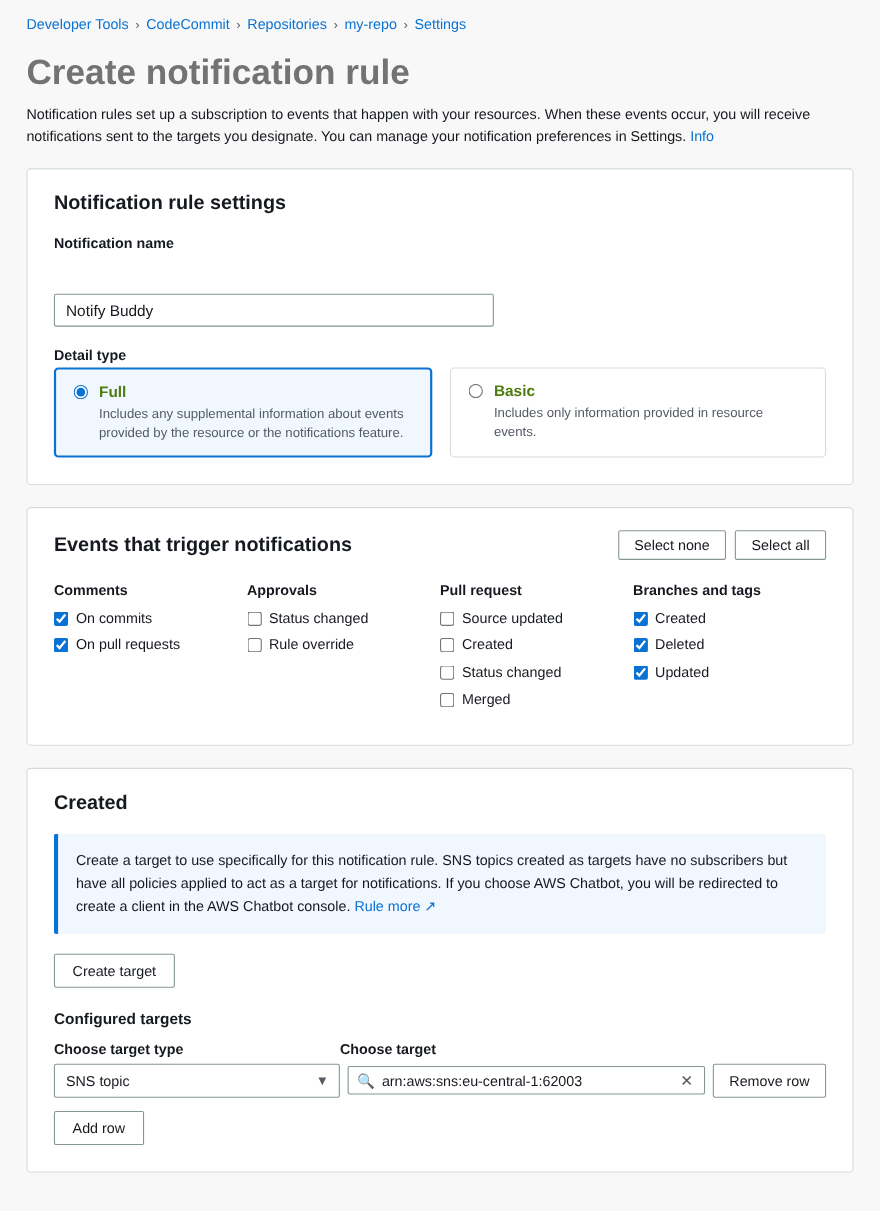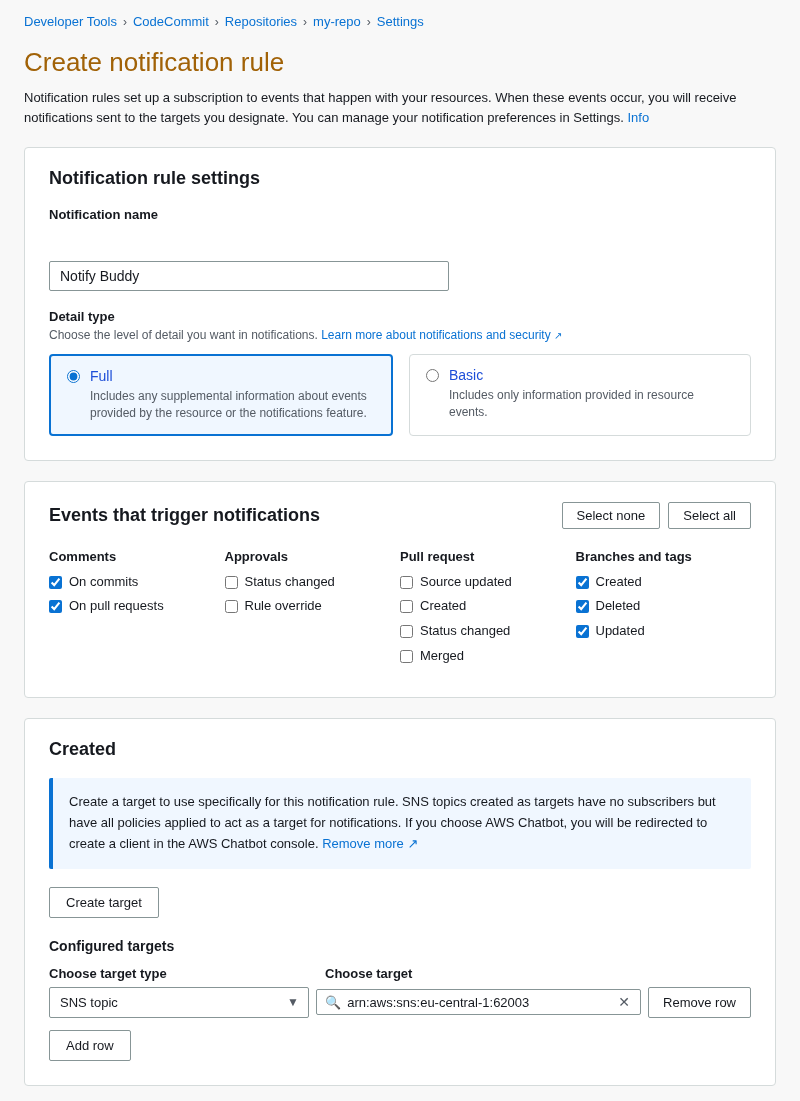--- a/index.html
+++ b/index.html
@@ -16,24 +16,24 @@
       gap: 6px;
       padding: 14px 24px 10px;
       font-size: 13px;
       color: #0972d3;
     }
     .breadcrumb span { color: #545b64; font-size: 12px; }
     .breadcrumb a { color: #0972d3; text-decoration: none; }
     .breadcrumb-sep { color: #879596; font-size: 12px; }
 
     .page-title {
-      font-size: 26px;
-      font-weight: 400;
+      font-size: 32px;
+      font-weight: 700;
       padding: 8px 24px 10px;
-      color: #a16207;
+      color: #737373;
     }
     .page-desc {
       padding: 0 24px 20px;
       font-size: 13px;
       color: #16191f;
       line-height: 1.5;
     }
     .page-desc a { color: #0972d3; text-decoration: none; }
 
     .main-content {
@@ -106,22 +106,22 @@
       border: 2px solid #0972d3;
       background: #f0f7ff;
     }
     .radio-option input[type="radio"] {
       margin-top: 2px;
       accent-color: #0972d3;
       cursor: pointer;
     }
     .radio-option-content .radio-option-title {
       font-size: 14px;
-      font-weight: 400;
-      color: #1d4ed8;
+      font-weight: 700;
+      color: #4d7c0f;
       margin-bottom: 4px;
     }
     .radio-option-content .radio-option-desc {
       font-size: 12px;
       color: #545b64;
       line-height: 1.4;
     }
 
     
     .events-header {
@@ -195,21 +195,20 @@
     }
 
     .configured-targets-title {
       font-size: 14px;
       font-weight: 700;
       color: #16191f;
       margin-bottom: 12px;
     }
     .target-row-labels {
       display: flex;
-      gap: 16px;
       margin-bottom: 6px;
       align-items: center;
     }
     .target-col-label {
       font-size: 13px;
       font-weight: 700;
       color: #16191f;
     }
     .target-type-col { width: 260px; }
     .target-value-col { flex: 1; }
@@ -328,24 +327,20 @@
 <div class="main-content">
 
   <div class="section-card">
     <div class="section-title">Notification rule settings</div>
 
     <div class="field-label">Notification name</div>
     <input class="text-input" type="text" value="Notify Buddy" style="">
 
     <div class="detail-type-section">
       <div class="detail-type-label">Detail type</div>
-      <div class="detail-type-sublabel">
-        <span>Choose the level of detail you want in notifications.</span>
-        <a href="#"> <span>Learn more about notifications and security</span> <span class="ext-link-icon">↗</span></a>
-      </div>
       <div class="radio-options">
         <div class="radio-option selected">
           <input type="radio" name="detail_type" id="radio-full" checked="" style="">
           <div class="radio-option-content">
             <div class="radio-option-title">Full</div>
             <div class="radio-option-desc">Includes any supplemental information about events provided by the resource or the notifications feature.</div>
           </div>
         </div>
         <div class="radio-option">
           <input type="radio" name="detail_type" id="radio-basic" style="">
@@ -429,21 +424,21 @@
         </label>
       </div>
     </div>
   </div>
 
   <div class="section-card">
     <div class="section-title">Created</div>
 
     <div class="targets-desc">
       <span>Create a target to use specifically for this notification rule. SNS topics created as targets have no subscribers but have all policies applied to act as a target for notifications. If you choose AWS Chatbot, you will be redirected to create a client in the AWS Chatbot console.</span>
-      <a href="#"> <span>Remove more</span> <span>↗</span></a>
+      <a href="#"> <span>Rule more</span> <span>↗</span></a>
     </div>
 
     <button class="btn-create-target">Create target</button>
 
     <div class="configured-targets-title">Configured targets</div>
 
     <div class="target-row-labels">
       <div class="target-col-label target-type-col">Choose target type</div>
       <div class="target-col-label target-value-col">Choose target</div>
     </div>

